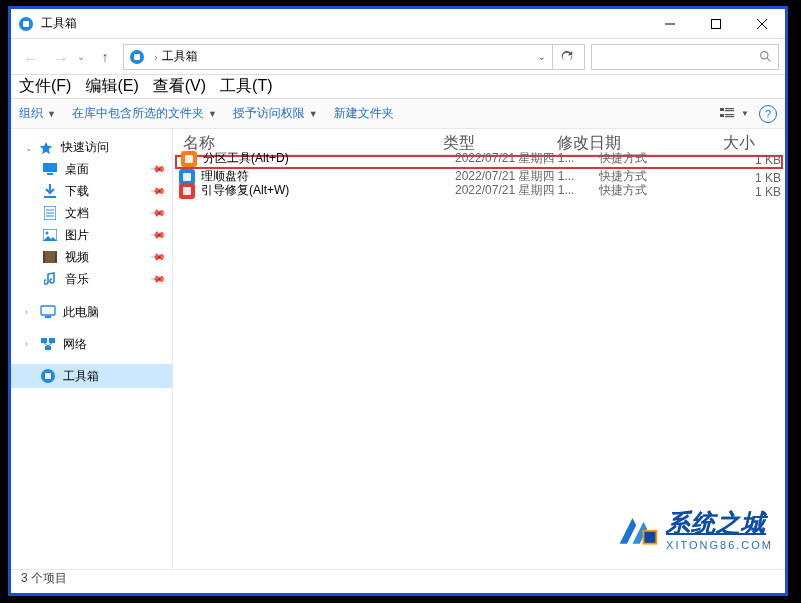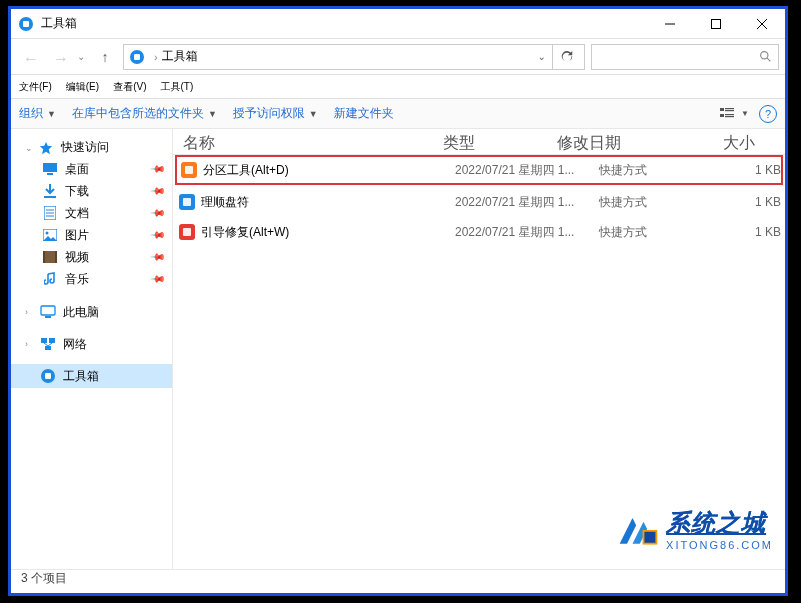--- a/index.html
+++ b/index.html
@@ -20,21 +20,21 @@
 .addr-sep { color: #888; margin: 0 4px; font-size: 11px; }
 .addr-text { font-size: 12px; color: #000; }
 .addr-right { margin-left: auto; display: flex; align-items: center; }
 .addr-caret { padding: 0 6px; color: #666; font-size: 10px; }
 .addr-refresh { width: 28px; height: 24px; border-left: 1px solid #ccc; display:flex; align-items:center; justify-content:center; color:#555; }
 .searchbox { width: 188px; height: 26px; border: 1px solid #ccc; display: flex; align-items: center; padding: 0 6px; }
 .searchbox input[type=text]{ flex:1; }
 .search-icon { color: #888; font-size: 13px; margin-left: auto; }
 
 .menubar { height: 24px; display: flex; align-items: center; padding-left: 8px; border-bottom: 1px solid #e0e0e0; }
-.menu-item { font-size: 10px; color: #000; margin-right: 14px; }
+.menu-item { font-size: 16px; color: #000; margin-right: 14px; }
 
 .toolbar { height: 30px; display: flex; align-items: center; padding: 0 8px; border-bottom: 1px solid #e8e8e8; font-size: 12px; color: #256dcf; background:#fafafa;}
 .tb-item { margin-right: 16px; display: flex; align-items: center; }
 .tb-item .caret { font-size: 9px; margin-left: 4px; color: #555; }
 .tb-right { margin-left: auto; display:flex; align-items:center; gap:10px; color:#555;}
 .tb-view-icon{ font-size:12px; display:flex; align-items:center;}
 .tb-help{ width:18px; height:18px; border-radius:50%; border:1px solid #1976d2; color:#1976d2; font-size:11px; display:flex; align-items:center; justify-content:center;}
 
 .body { flex: 1; display: flex; overflow: hidden; }
 .sidebar { width: 176px; border-right: 1px solid #e8e8e8; padding-top: 8px; overflow:hidden; }
@@ -50,21 +50,21 @@
 
 .filelist { flex: 1; display: flex; flex-direction: column; position:relative;}
 .columns { height: 26px; display: flex; align-items: flex-end; border-bottom: 1px solid #e8e8e8; font-size: 16px; color: #555; }
 .col { padding-left: 10px; }
 .col-name { width: 260px; }
 .col-date { width: 144px; }
 .col-type { width: 114px; }
 .col-size { width: 74px; text-align: right; padding-right: 10px; padding-left:0;}
 
 .rows { }
-.row { height: 30px; display: flex; align-items: center; font-size: 12px; color: #000; padding-left: 6px; }
+.row { height: 14px; display: flex; align-items: flex-end; font-size: 12px; color: #000; padding-left: 6px; }
 .row.highlight { border: 2px solid #d9363e; margin: 0px 2px 2px 2px; padding-left:4px;}
 .row .ficon { width: 16px; height: 16px; margin-right: 6px; display:inline-flex; align-items:center; justify-content:center; border-radius:3px; font-size:10px; color:#fff;}
 .row .c-name { width: 254px; }
 .row.highlight .c-name{ width:252px;}
 .row .c-date { width: 144px; color:#666;}
 .row .c-type { width: 114px; color:#666;}
 .row .c-size { width: 68px; text-align: right; color:#666;}
 
 .statusbar { height: 24px; border-top: 1px solid #e8e8e8; display: flex; padding-left: 10px; font-size: 12px; color: #444; }
 

